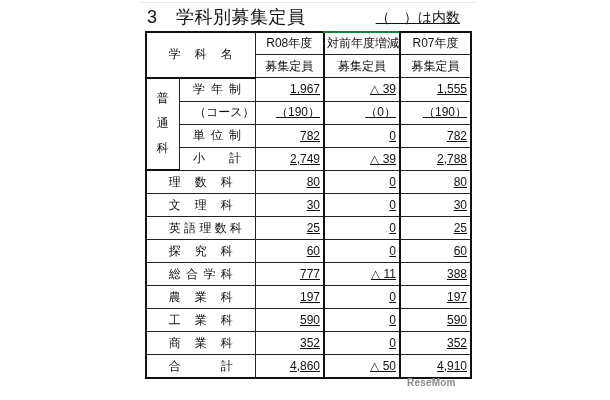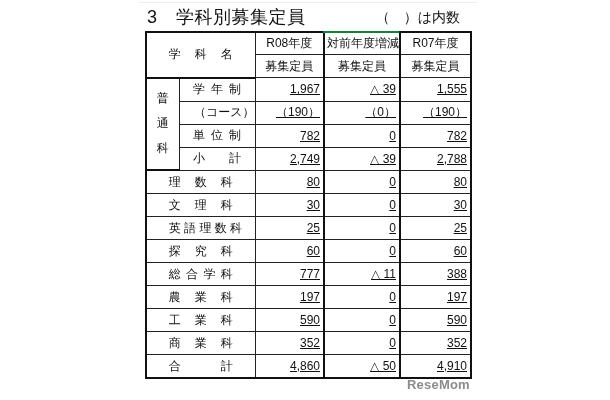--- a/index.html
+++ b/index.html
@@ -1,41 +1,41 @@
 <!DOCTYPE html>
 <html><head>
   <meta charset="utf-8">
   <style>
     html, body { margin: 0; padding: 0; background: #ffffff; }
     body { width: 610px; height: 400px; position: relative; overflow: hidden;
            font-family: "Liberation Sans", "DejaVu Sans", sans-serif; color: #111; }
     .topline { position: absolute; left: 139px; top: 2px; width: 338px; height: 1px; background: #ececec; }
     .title { position: absolute; left: 147px; top: 8px; font-size: 18px; line-height: 18px; letter-spacing: 0.5px; }
-    .note { position: absolute; right: 150px; top: 8px; font-size: 14px; line-height: 18px; }
+    .note { position: absolute; right: 150px; top: 8px; font-size: 14px; line-height: 18px; text-decoration: underline; }
     table.grid { position: absolute; left: 145px; top: 31px; width: 325px;
                  border-collapse: collapse; table-layout: fixed; font-size: 12px; }
     table.grid td, table.grid th { border: 1px solid #222; padding: 0; font-weight: normal;
                  white-space: nowrap; overflow: hidden; }
     table.grid { border: 2px solid #111; }
     .h1 td, .h1 th { height: 21px; }
     .h2 td, .h2 th { height: 22px; }
     tr.r td { height: 22px; }
     .c { text-align: center; }
     .num { text-align: right; padding-right: 3px !important; text-decoration: underline; }
     .diffcol { border-left: 2px solid #111 !important; border-right: 2px solid #111 !important; }
     .hdrbottom td, .hdrbottom th { border-bottom: 2px solid #111; }
     .dash td { border-bottom: 1px dashed #9a9a9a; }
     .subend td { border-bottom: 2px solid #111; }
     .just { display: inline-block; text-align: justify; text-align-last: justify; vertical-align: middle; }
     .w64 { width: 64px; }
     .w48 { width: 48px; }
     .plain { text-align: right; padding-left: 10px !important; }
     .group { text-align: center; vertical-align: middle; }
     .group span { display: block; font-size: 12px; line-height: 25px; }
-    .wm { position: absolute; left: 407px; top: 377px; font-size: 13px; font-weight: bold;
+    .wm { position: absolute; left: 407px; top: 377px; font-size: 10px; font-weight: bold;
           color: #8c8c8c; letter-spacing: 0.2px; }
   </style>
 </head>
 <body>
 
 <div class="topline"></div>
 <div class="title">3　学科別募集定員</div>
 <div class="note">（　）は内数</div>
 
 <table class="grid">

